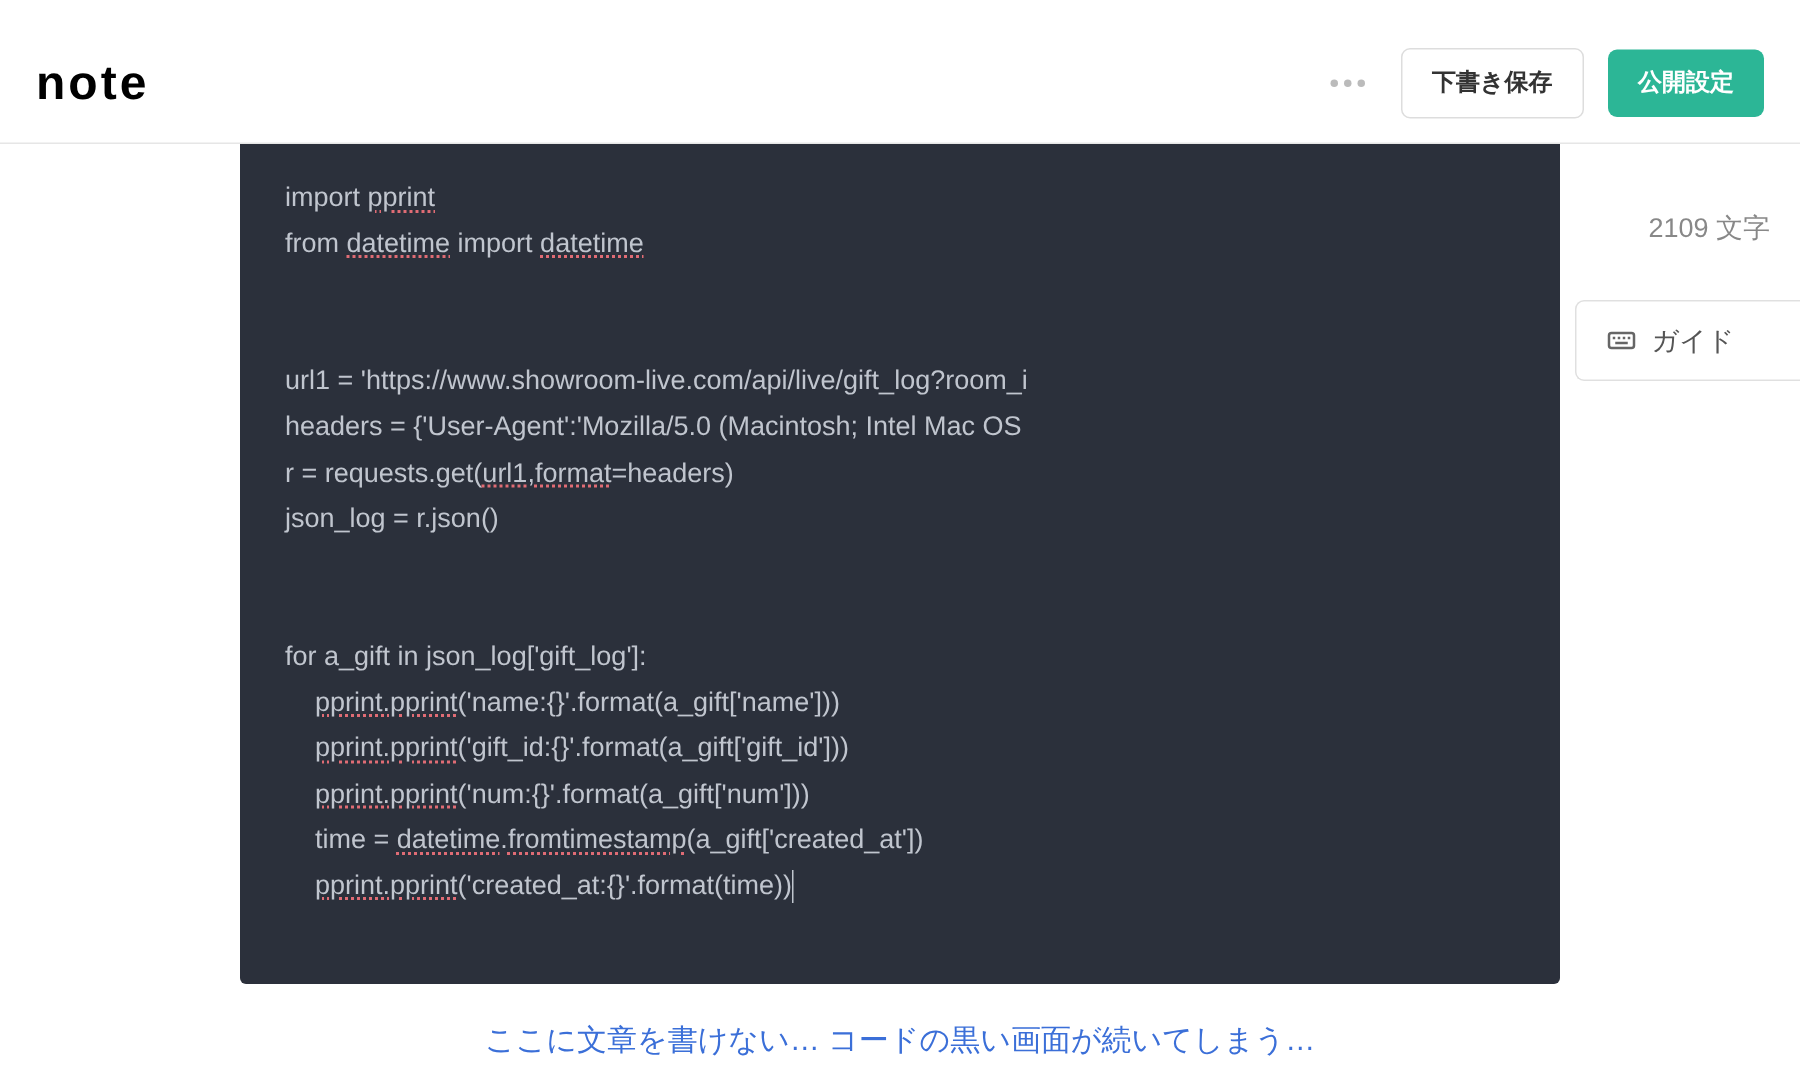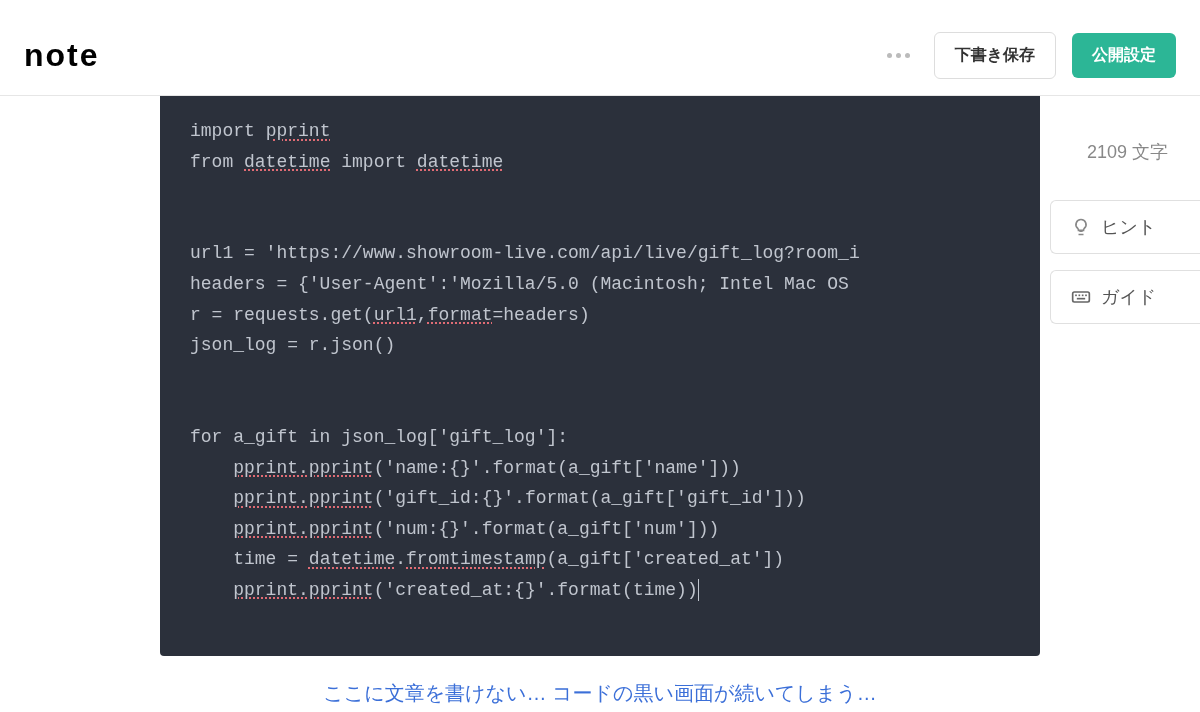--- a/index.html
+++ b/index.html
@@ -62,38 +62,38 @@
       font-family: Liberation Serif, serif;
     }
     .content {
       padding: 0 160px;
       position: relative;
     }
     .code-block {
       background: #2b303b;
       color: #c0c5ce;
       padding: 20px 48px 50px 30px;
-      font-family: Liberation Mono, monospace;
+      font-family: Liberation Sans, sans-serif;
       font-size: 18px;
       line-height: 1.7;
       white-space: pre;
       overflow: hidden;
       border-radius: 0 0 4px 4px;
     }
     .err { text-decoration: underline dotted #e06c75; text-decoration-thickness: 2px; text-underline-offset: 3px; }
     .caption {
       text-align: center;
       color: #3b6fd8;
       font-size: 20px;
       padding: 24px 0;
       font-weight: 400;
     }
     .char-count {
       position: absolute;
-      right: 32px;
+      right: 20px;
       top: 140px;
       color: #888;
       font-size: 18px;
     }
     .side-btn {
       background: #fff;
       border: 1px solid #e0e0e0;
       border-right: none;
       padding: 14px 20px;
       display: flex;
@@ -143,28 +143,20 @@
   </div>
 </div>
 
 <div class="char-count">
   <span>2109</span> <span>文字</span>
 </div>
 
 <div class="side-group">
   <div class="side-btn">
     <span class="side-icon">
-      <svg width="20" height="20" viewBox="0 0 24 24" fill="none" stroke="#888" stroke-width="2">
-        <path d="M9 21h6M10 17h4M12 3a6 6 0 0 0-4 10.5c.5.5 1 1.5 1 2.5h6c0-1 .5-2 1-2.5A6 6 0 0 0 12 3z"></path>
-      </svg>
-    </span>
-    <span>ヒント</span>
-  </div>
-  <div class="side-btn">
-    <span class="side-icon">
       <svg width="20" height="20" viewBox="0 0 24 24" fill="#666">
         <rect x="2" y="6" width="20" height="12" rx="2" fill="none" stroke="#666" stroke-width="2"></rect>
         <rect x="5" y="9" width="2" height="2"></rect>
           <rect x="9" y="9" width="2" height="2"></rect>
           <rect x="13" y="9" width="2" height="2"></rect>
           <rect x="17" y="9" width="2" height="2"></rect>
         <rect x="7" y="13" width="10" height="2"></rect>
       </svg>
     </span>
     <span>ガイド</span>

